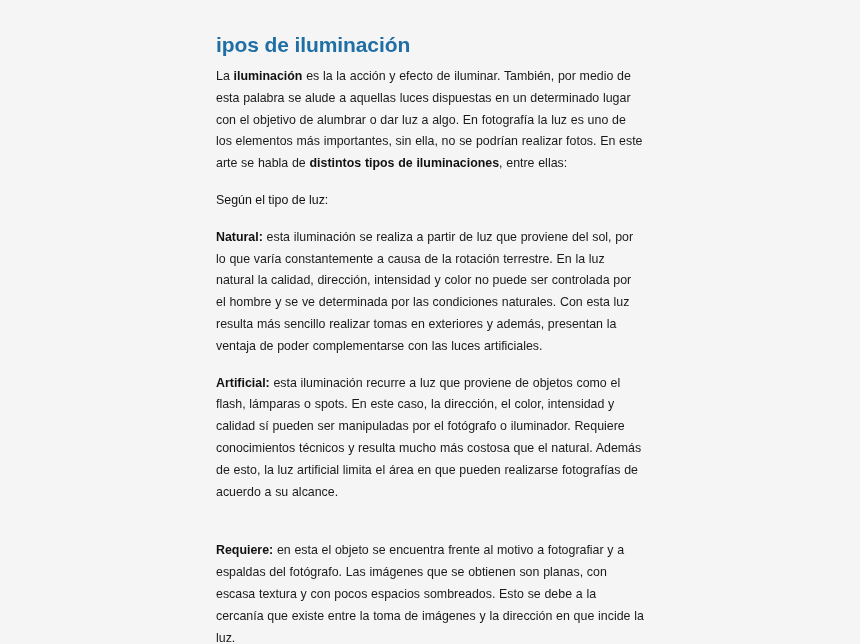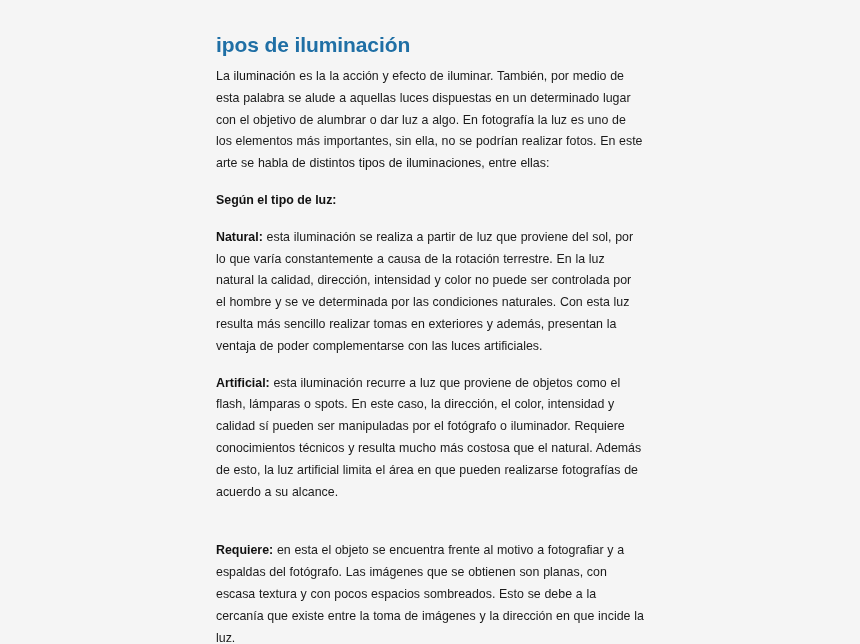--- a/index.html
+++ b/index.html
@@ -56,36 +56,36 @@
     word-spacing: 0.3px;
   }
   p.para:last-child {
     margin-bottom: 0;
   }
   p.section-head {
     margin: 0 0 15px 0;
     padding: 0;
     color: #111111;
     font-size: 12.4px;
-    font-weight: bold;
+    font-weight: normal;
     line-height: 21.8px;
   }
   p.spacer-para {
     margin: 0;
     padding: 0;
     height: 22px;
     line-height: 22px;
     font-size: 12.4px;
   }
   .lead {
     font-weight: bold;
     color: #111111;
   }
   .strong {
-    font-weight: normal;
+    font-weight: bold;
     color: #111111;
   }
 </style>
 </head>
 <body>
 
 <div class="page">
   <article class="article">
 
     <h1 class="article-title">ipos de iluminación</h1>

